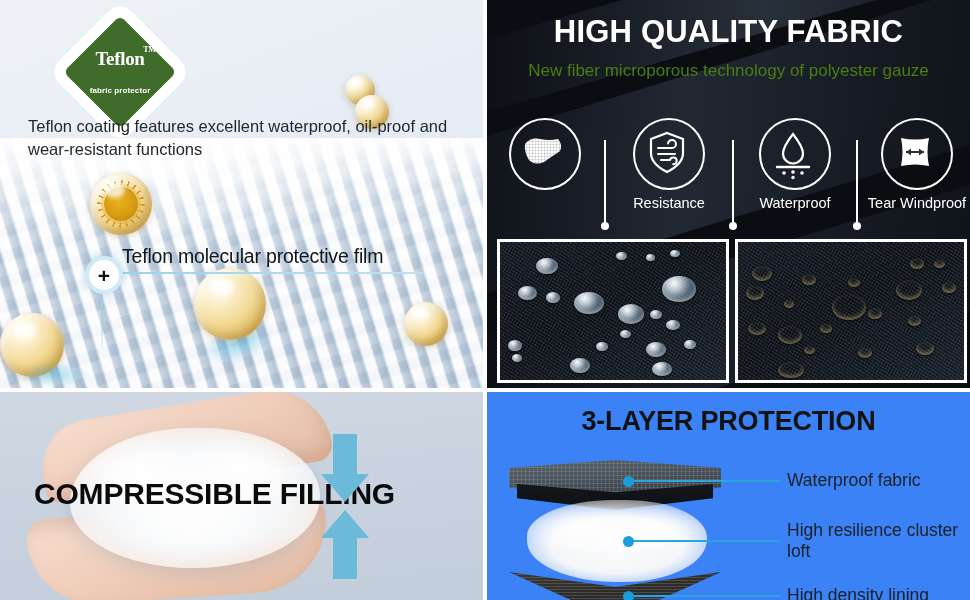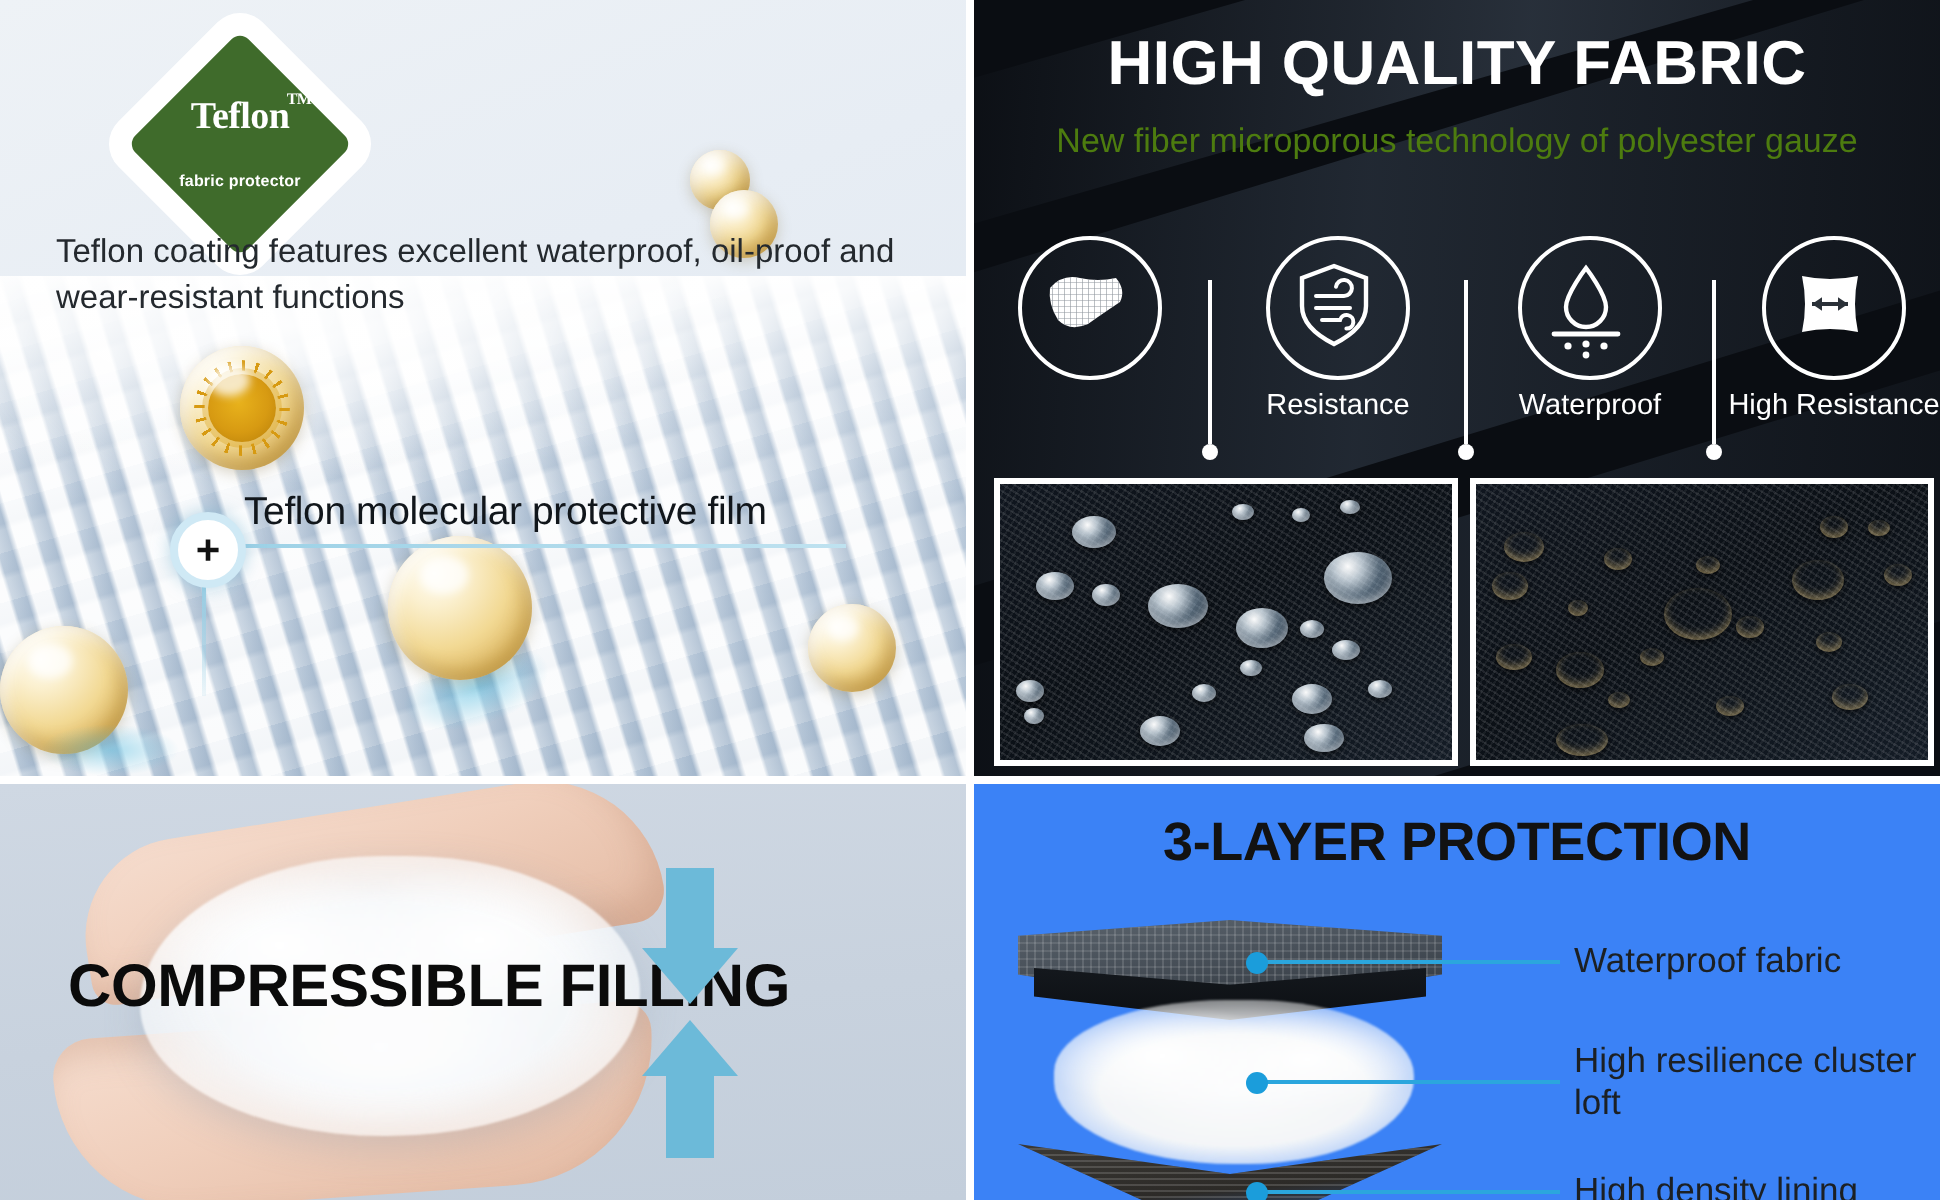--- a/index.html
+++ b/index.html
@@ -337,21 +337,21 @@
 
       <div class="feat" id="f4">
         <div class="ring">
           <svg width="64" height="64" viewBox="0 0 64 64" style="position:absolute;left:0;top:0">
             <path d="M18 18 Q32 21 46 18 Q43 32 46 46 Q32 43 18 46 Q21 32 18 18Z" fill="#fff"></path>
             <path d="M23 32 H41" stroke="#2b3138" stroke-width="2"></path>
             <path d="M23 32 l5 -3.4 v6.8Z" fill="#2b3138"></path>
             <path d="M41 32 l-5 -3.4 v6.8Z" fill="#2b3138"></path>
           </svg>
         </div>
-        <div class="lbl">High Resistance</div>
+        <div class="lbl">Tear Windproof</div>
       </div>
     </div>
 
     <div class="photo" id="ph-water">
       <div class="bg"></div>
       <div class="bead w" style="left:36px;top:16px;width:22px;height:16px"></div>
       <div class="bead w" style="left:116px;top:10px;width:11px;height:8px"></div>
       <div class="bead w" style="left:146px;top:12px;width:9px;height:7px"></div>
       <div class="bead w" style="left:170px;top:8px;width:10px;height:7px"></div>
       <div class="bead w" style="left:18px;top:44px;width:19px;height:14px"></div>

